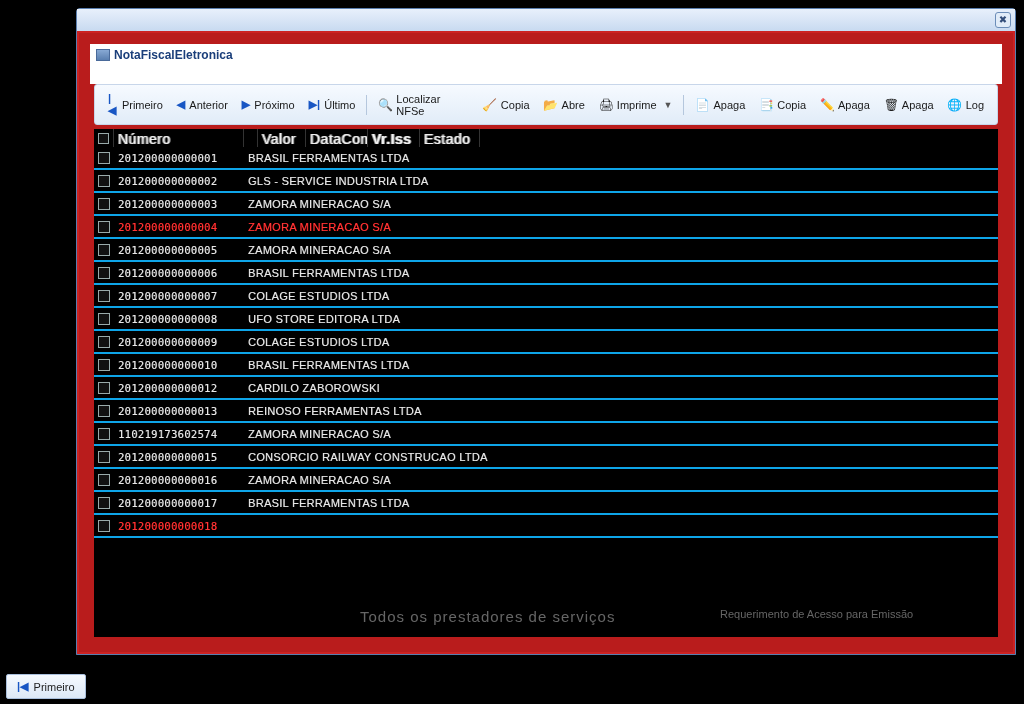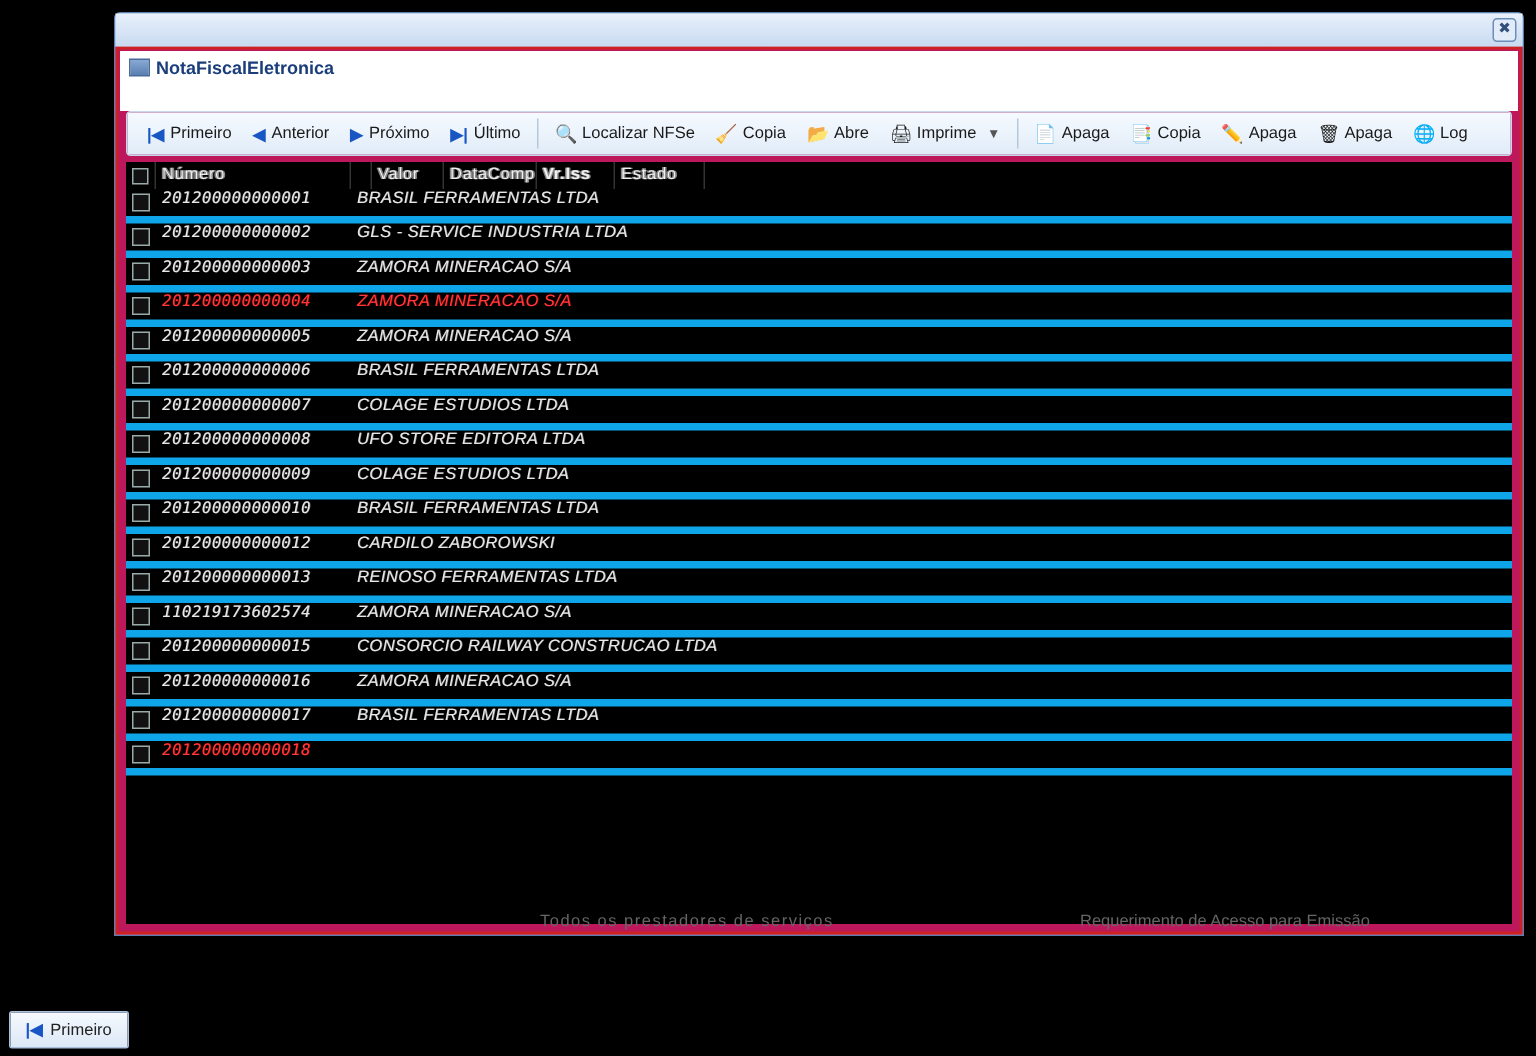--- a/index.html
+++ b/index.html
@@ -36,22 +36,22 @@
     background: #e1ecf8;
     font-size: 10px;
     text-align: center;
     line-height: 14px;
     cursor: pointer;
     color: #334e7a;
   }
   .inner-window {
     margin: 0;
     border: 2px solid #c22;
-    background: #be185d;
-    padding: 1px;
+    background: #b91c1c;
+    padding: 11px;
   }
   .inner-titlebar {
     background: #fff;
     color: #1a3e7a;
     font-weight: bold;
     font-size: 12px;
     padding: 4px 6px;
     display: flex;
     align-items: center;
     gap: 4px;
@@ -112,43 +112,43 @@
     overflow: hidden;
     position: relative;
   }
   .grid-header {
     display: flex;
     height: 18px;
     background: #000;
   }
   .gh {
     color: #f0f0f0;
-    font-size: 11px;
+    font-size: 14px;
     padding: 2px 4px;
     white-space: nowrap;
     overflow: hidden;
     background: #000;
     border-right: 1px solid #333;
     text-shadow: 1px 0 #888, -1px 0 #888;
     letter-spacing: 0.5px;
   }
   .gh.sel { width: 20px; flex:none; }
   .gh.num { width: 130px; flex:none; }
   .gh.tom { flex: 1; }
   .gh.s   { width: 14px; flex:none; }
   .gh.val { width: 48px; flex:none; }
   .gh.dc  { width: 62px; flex:none; }
   .gh.viss{ width: 52px; flex:none;font-weight:bold; }
   .gh.est { width: 60px; flex:none; }
   .grid-body { }
   .grow {
     display: flex;
+    align-items: center;
     height: 23px;
-    border-bottom: 5px solid #0ea5e9;
-    font-style: italic;
+    border-bottom: 2px solid #0ea5e9;
   }
   .gcell {
     color: #e8e8e8;
     font-size: 11px;
     padding: 0 4px;
     white-space: nowrap;
     overflow: hidden;
     text-shadow: 0.5px 0 #777;
     letter-spacing: 0.3px;
   }
@@ -168,21 +168,21 @@
   .gcell.dc  { width: 62px; flex:none; }
   .gcell.viss{ width: 52px; flex:none; }
   .gcell.est { width: 60px; flex:none; }
   .red { color: #ff3a3a; text-shadow: 0.5px 0 #a00; }
 
   .lower-text {
     position:absolute;
     left: 360px;
     top: 608px;
     color: #666;
-    font-size: 11px;
+    font-size: 15px;
     white-space: nowrap;
     letter-spacing: 1px;
   }
   .lower-text2 {
     position:absolute;
     left: 720px;
     top: 608px;
     color: #666;
     font-size: 11px;
   }

